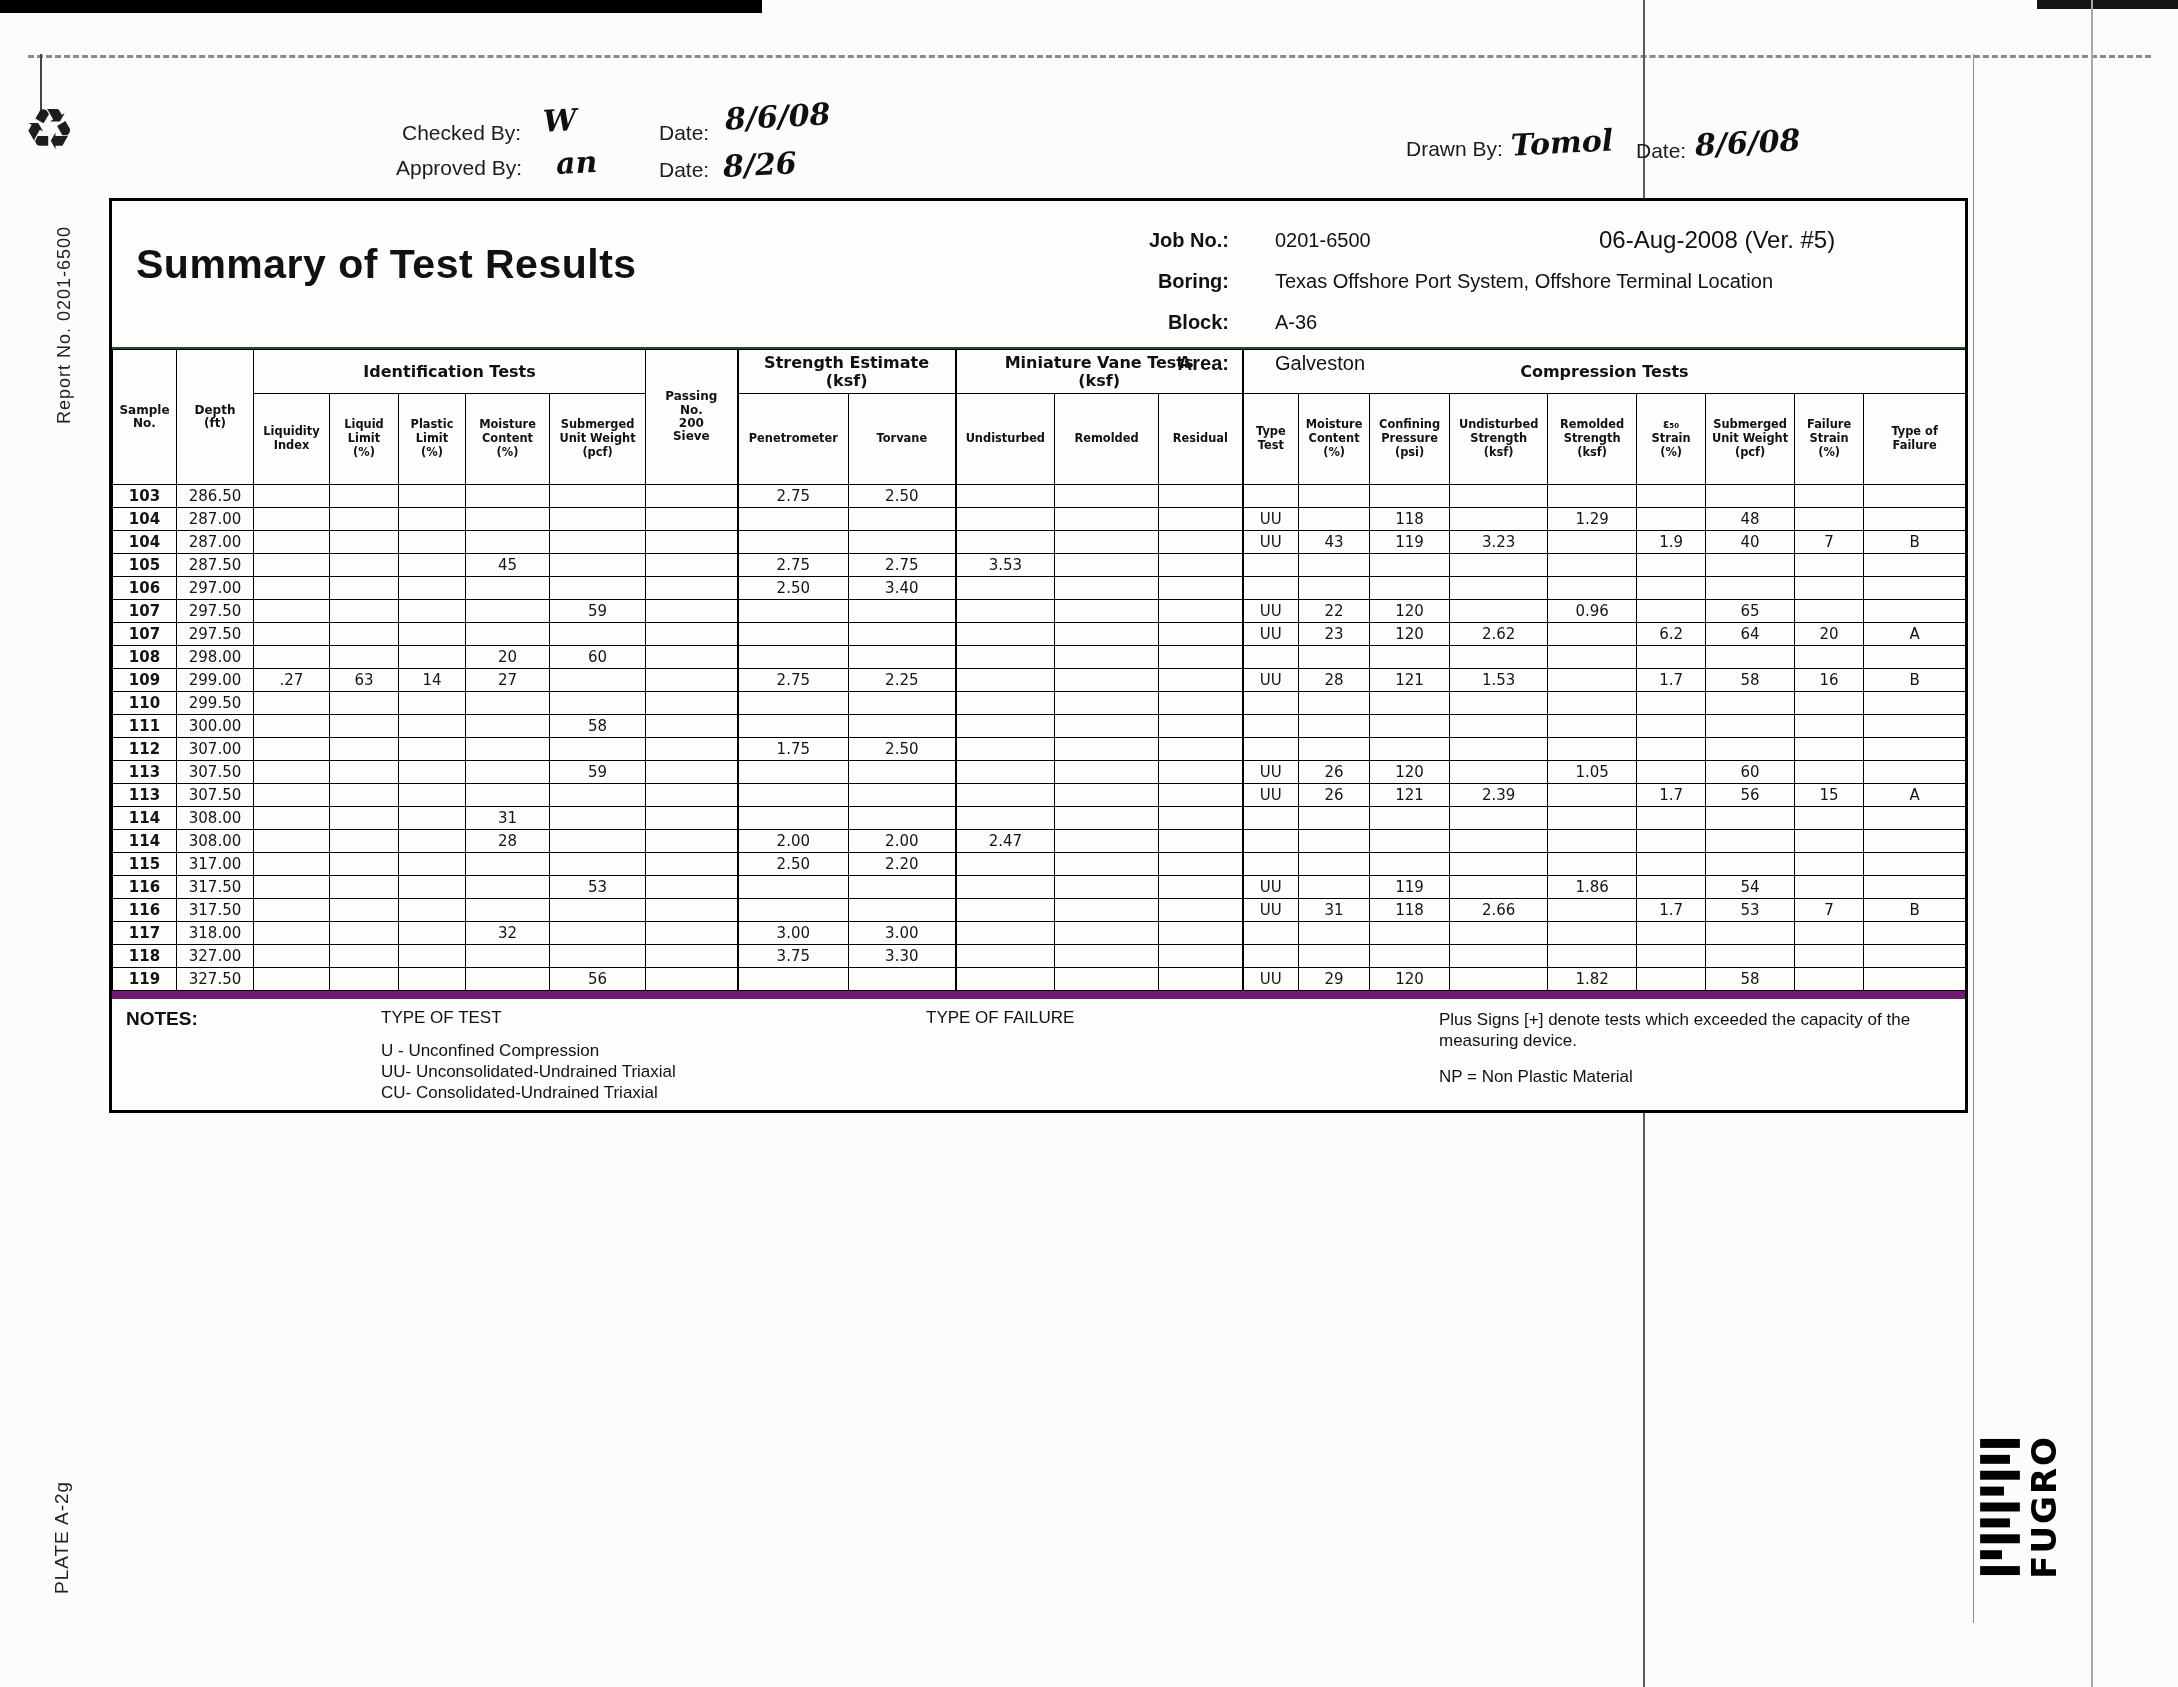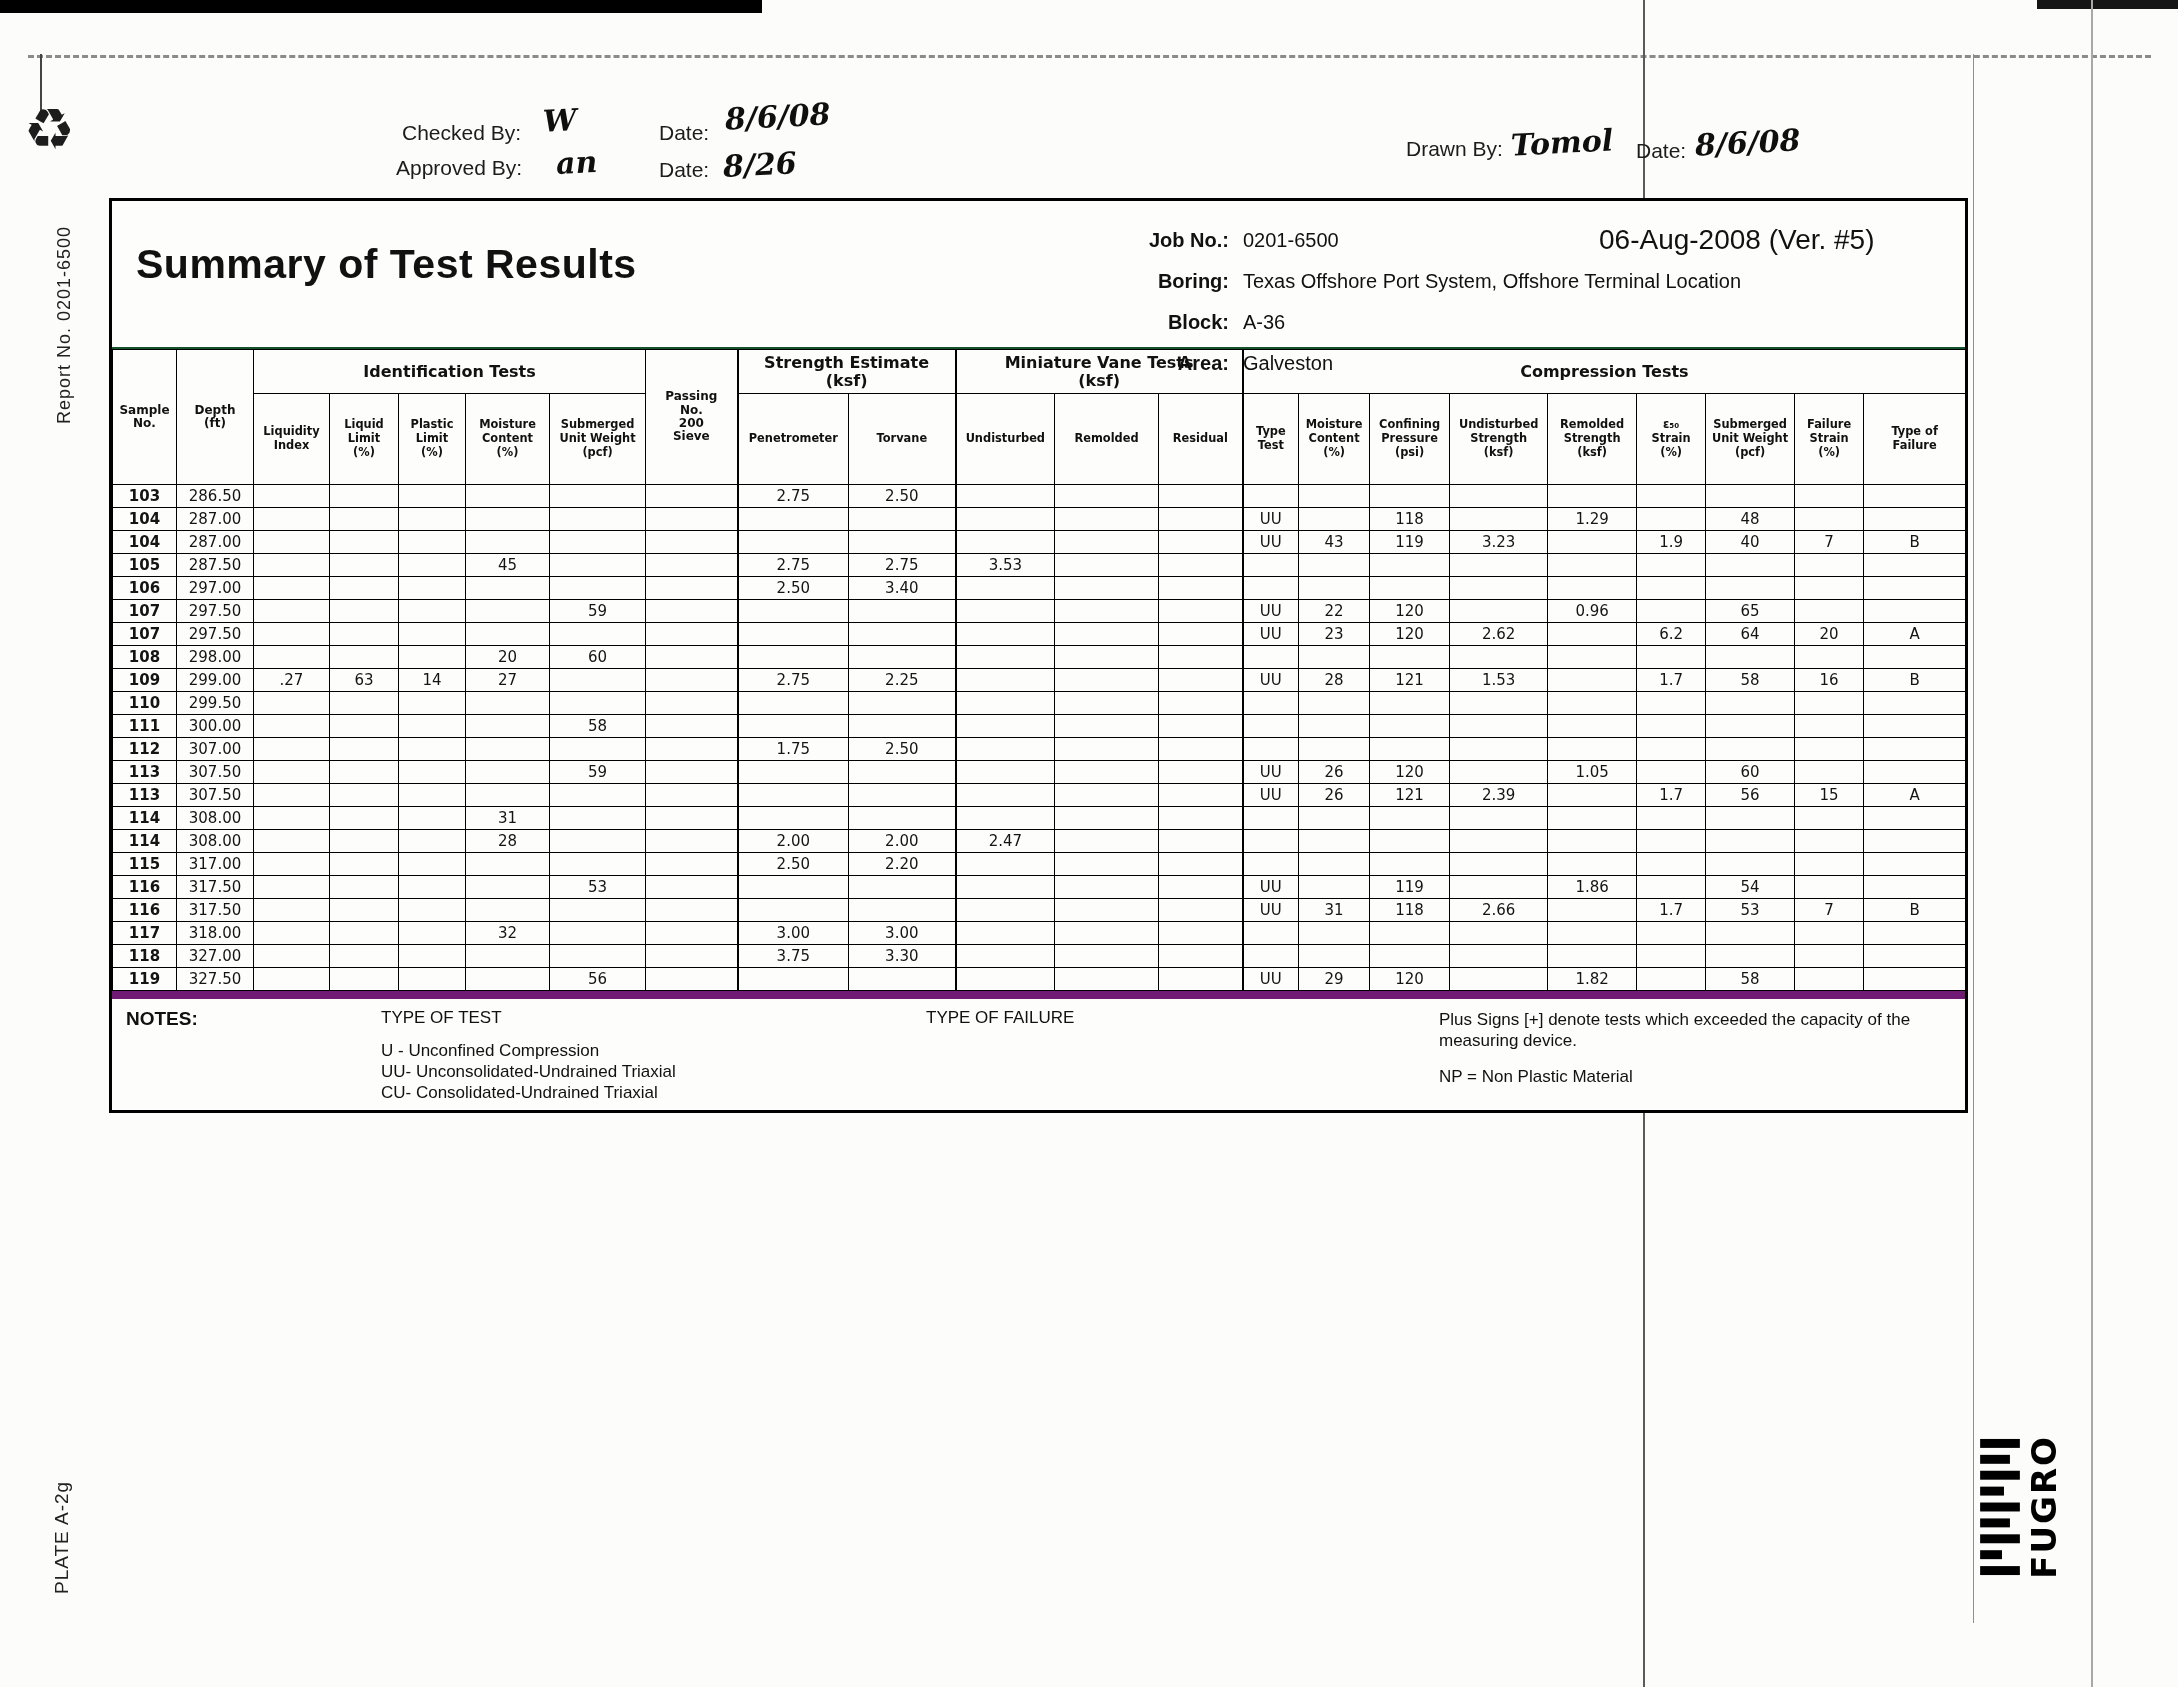--- a/index.html
+++ b/index.html
@@ -40,22 +40,22 @@
     position:absolute; left:109px; top:198px; width:1859px;
     border:3px solid #000; background:#fdfdfb;
   }
 
   
   .title-block { position:relative; height:148px; border-bottom:2px solid #14532d; }
   .main-title { position:absolute; left:24px; top:40px; font-size:41px; font-weight:800; letter-spacing:0.5px; }
   .job-rows { position:absolute; left:990px; top:26px; font-size:20px; }
   .job-row { display:flex; margin-bottom:15px; line-height:26px;align-items:flex-end; }
   .jr-label { width:127px; text-align:right; font-weight:bold; margin-right:14px; white-space:nowrap; }
-  .jr-value { white-space:nowrap; }
-  .date-ver { position:absolute; left:1487px; top:26px; font-size:28px; line-height:26px; white-space:nowrap; }
+  .jr-value { white-space:nowrap;margin-left:32px; }
+  .date-ver { position:absolute; left:1487px; top:26px; font-size:24px; line-height:26px; white-space:nowrap; }
 
   
   table.results { border-collapse:collapse; table-layout:fixed; width:100%; }
   .results th, .results td {
     border:1px solid #000; text-align:center; vertical-align:middle; overflow:hidden;
   }
   .results thead th { font-weight:bold; white-space:pre-line; font-family:"DejaVu Sans", sans-serif; }
   .group-row th { height:44px; font-size:16px; line-height:1.12; }
   .group-row th.small-h { font-size:12px; font-weight:bold; }
   .sub-row th { height:91px; font-size:11.4px; line-height:1.2; padding:2px 1px; }

